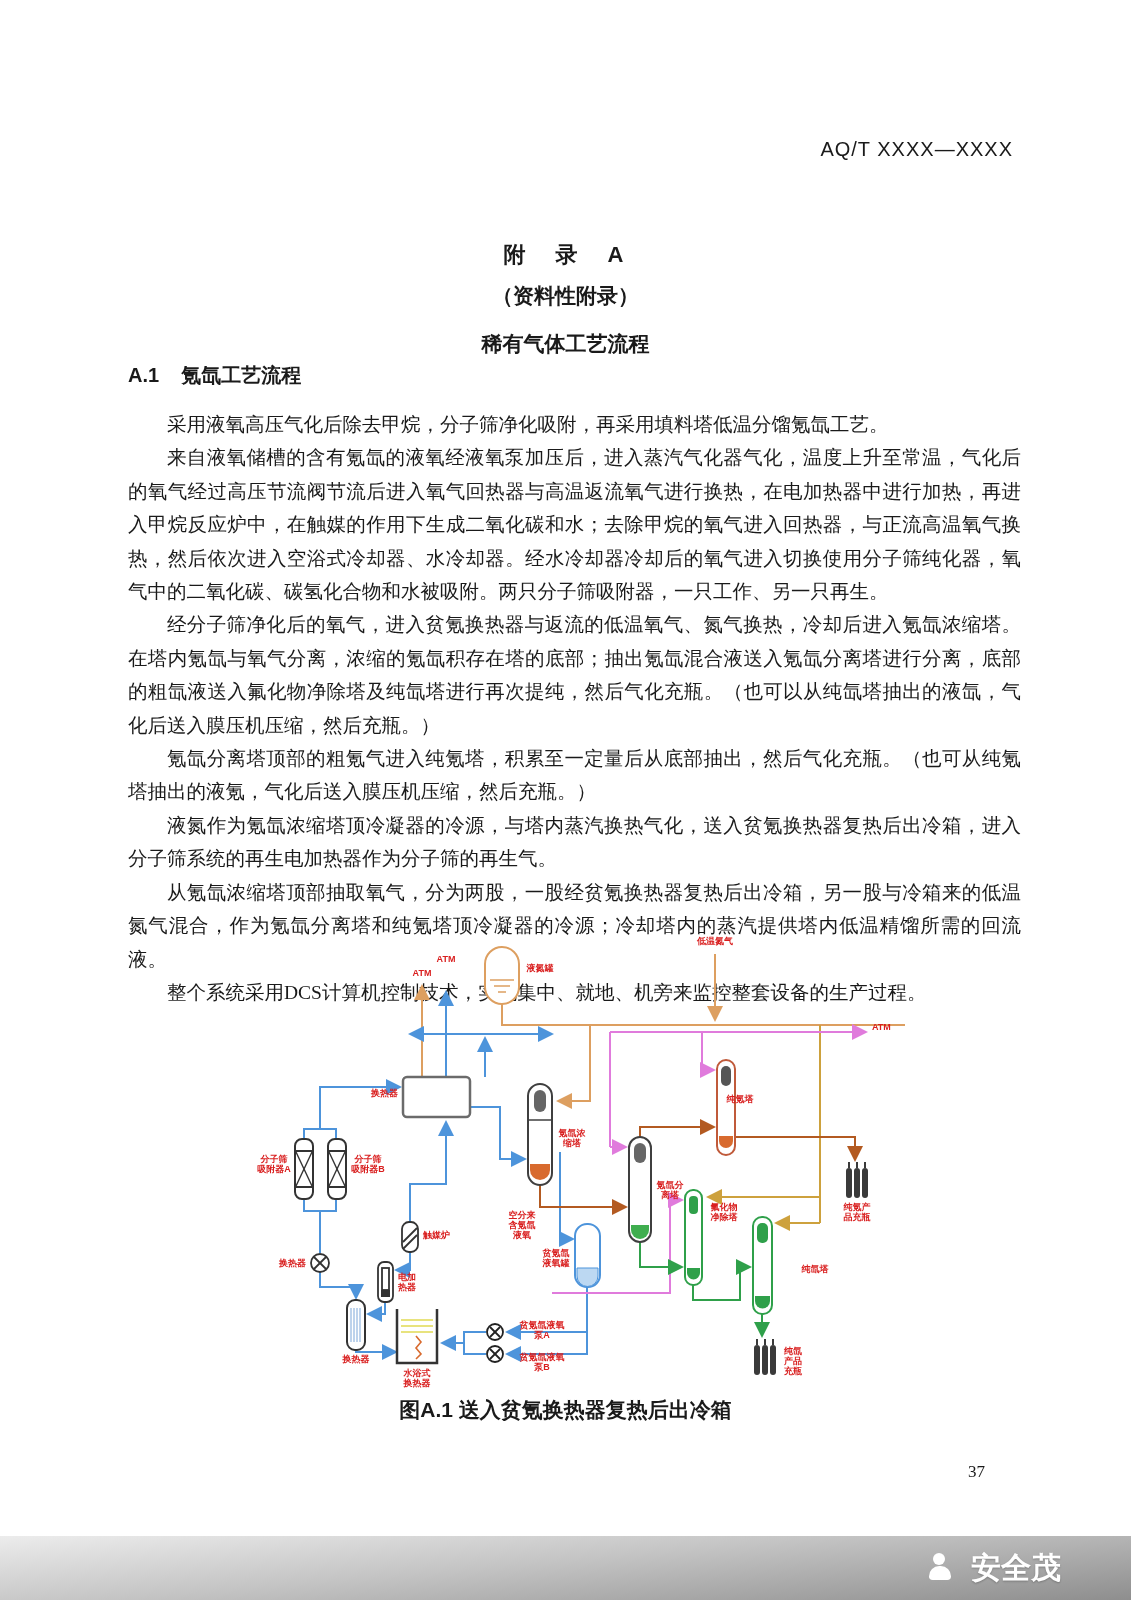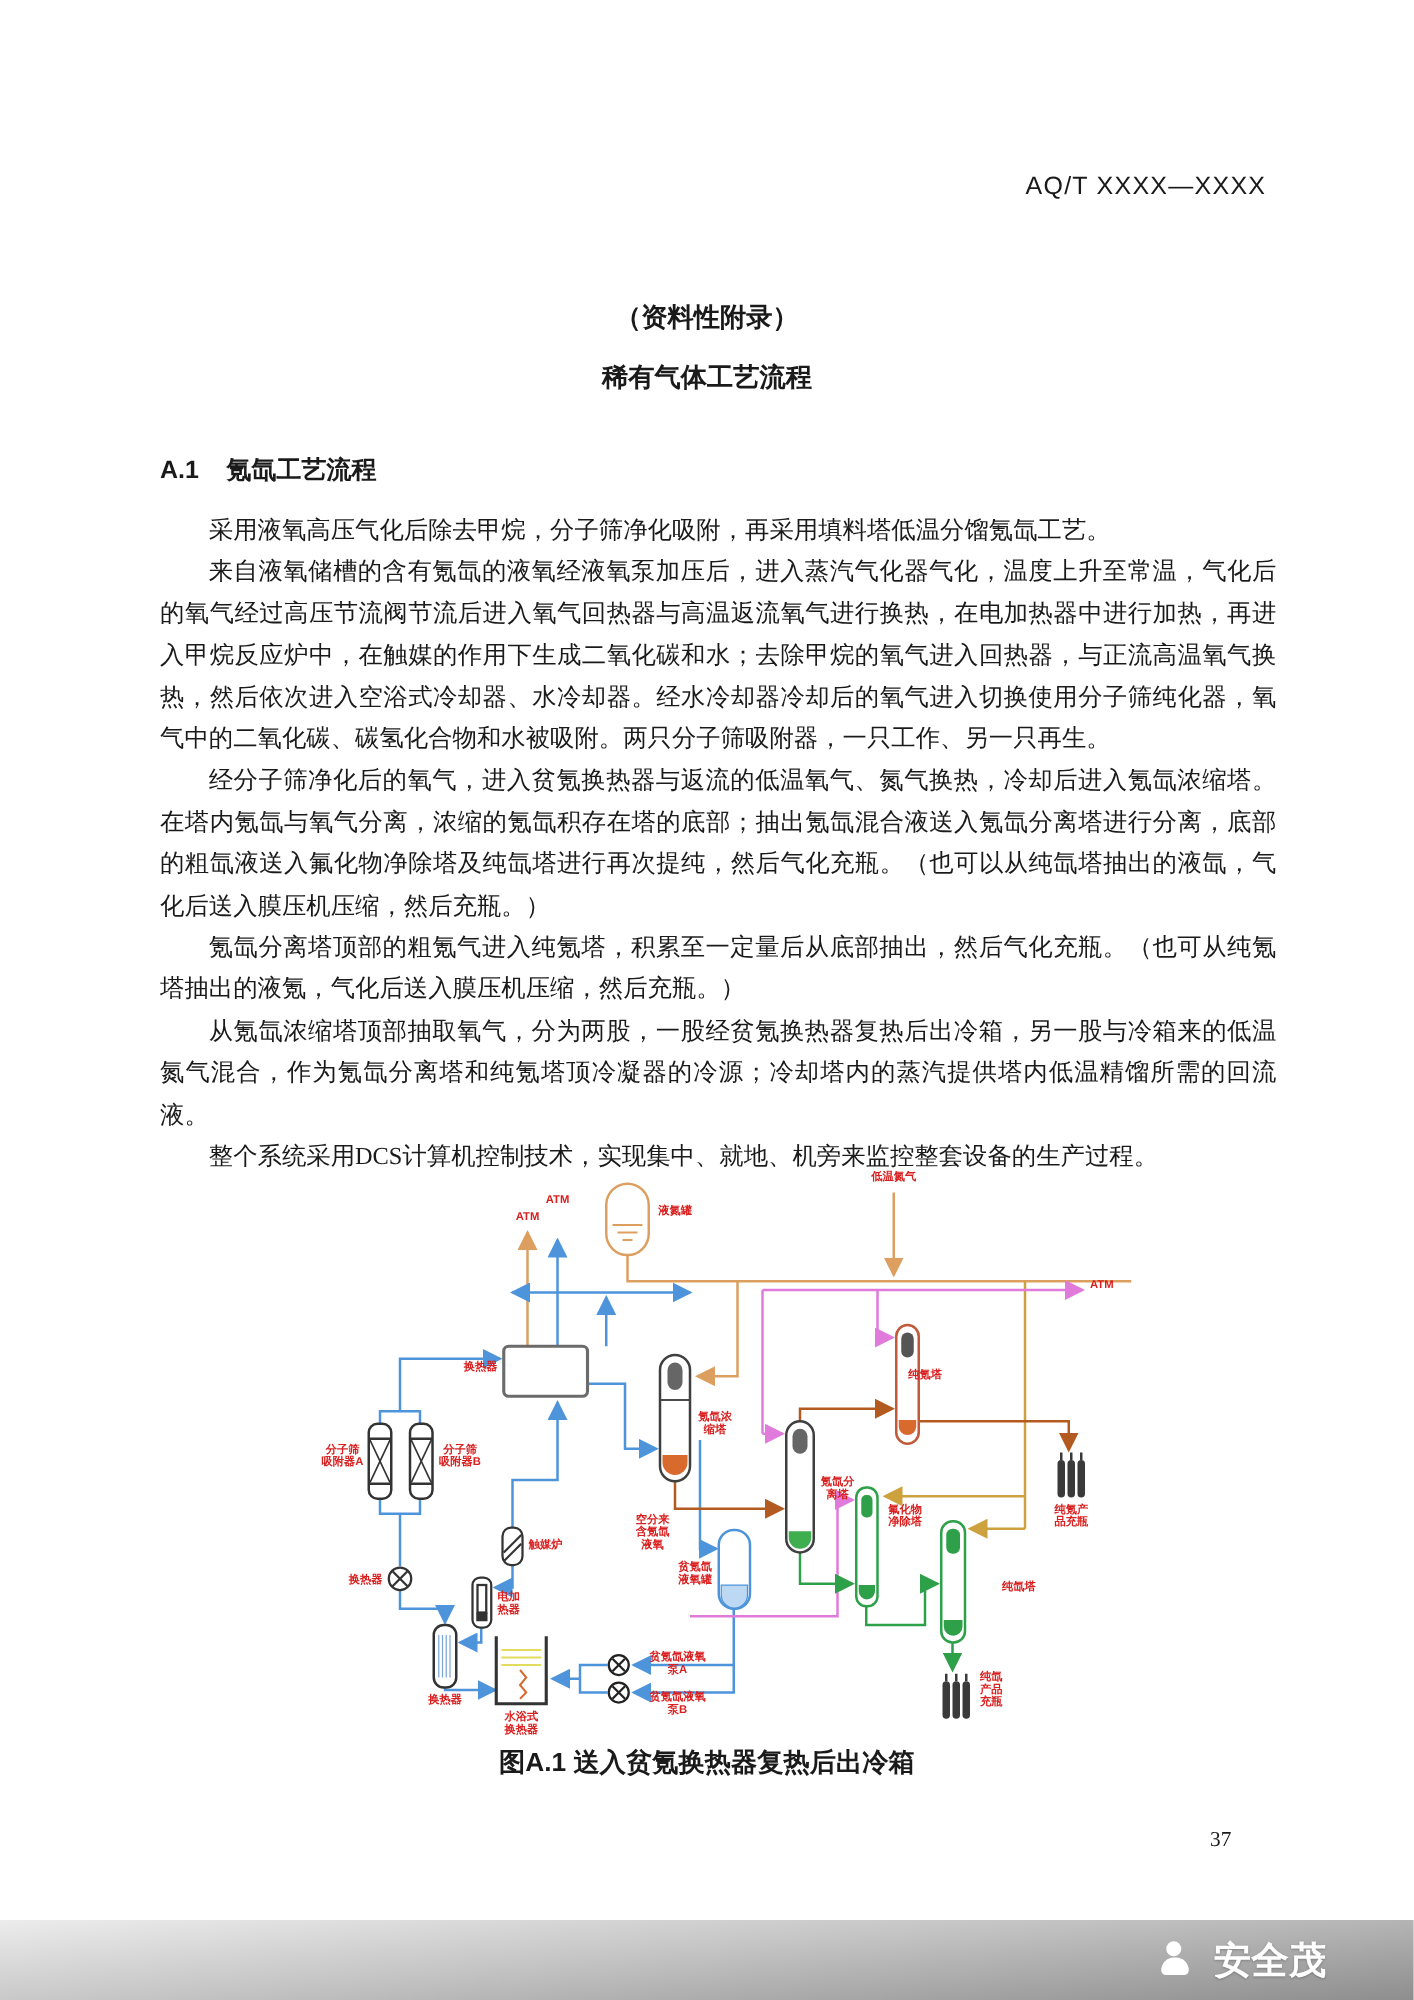--- a/index.html
+++ b/index.html
@@ -50,33 +50,35 @@
                     border-radius:11px 11px 4px 4px;background:#ffffff;}
 </style>
 </head>
 <body>
 
 <div class="page">
 
   <div class="std-code">AQ/T XXXX—XXXX</div>
 
   <div class="title-block">
+    <div class="t1">附　录　A</div>
     <div class="t2">（资料性附录）</div>
     <div class="t3">稀有气体工艺流程</div>
   </div>
 
   <div class="section-heading">
     <span class="num">A.1</span><span>氪氙工艺流程</span>
   </div>
 
   <div class="body-text">
     <p>采用液氧高压气化后除去甲烷，分子筛净化吸附，再采用填料塔低温分馏氪氙工艺。</p>
     <p>来自液氧储槽的含有氪氙的液氧经液氧泵加压后，进入蒸汽气化器气化，温度上升至常温，气化后的氧气经过高压节流阀节流后进入氧气回热器与高温返流氧气进行换热，在电加热器中进行加热，再进入甲烷反应炉中，在触媒的作用下生成二氧化碳和水；去除甲烷的氧气进入回热器，与正流高温氧气换热，然后依次进入空浴式冷却器、水冷却器。经水冷却器冷却后的氧气进入切换使用分子筛纯化器，氧气中的二氧化碳、碳氢化合物和水被吸附。两只分子筛吸附器，一只工作、另一只再生。</p>
     <p>经分子筛净化后的氧气，进入贫氪换热器与返流的低温氧气、氮气换热，冷却后进入氪氙浓缩塔。在塔内氪氙与氧气分离，浓缩的氪氙积存在塔的底部；抽出氪氙混合液送入氪氙分离塔进行分离，底部的粗氙液送入氟化物净除塔及纯氙塔进行再次提纯，然后气化充瓶。（也可以从纯氙塔抽出的液氙，气化后送入膜压机压缩，然后充瓶。）</p>
     <p>氪氙分离塔顶部的粗氪气进入纯氪塔，积累至一定量后从底部抽出，然后气化充瓶。（也可从纯氪塔抽出的液氪，气化后送入膜压机压缩，然后充瓶。）</p>
+    <p>液氮作为氪氙浓缩塔顶冷凝器的冷源，与塔内蒸汽换热气化，送入贫氪换热器复热后出冷箱，进入分子筛系统的再生电加热器作为分子筛的再生气。</p>
     <p>从氪氙浓缩塔顶部抽取氧气，分为两股，一股经贫氪换热器复热后出冷箱，另一股与冷箱来的低温氮气混合，作为氪氙分离塔和纯氪塔顶冷凝器的冷源；冷却塔内的蒸汽提供塔内低温精馏所需的回流液。</p>
     <p>整个系统采用DCS计算机控制技术，实现集中、就地、机旁来监控整套设备的生产过程。</p>
   </div>
 
   <div class="diagram">
     <svg width="660" height="460" viewBox="0 0 660 460">
       <defs>
         <marker id="ab" markerWidth="8" markerHeight="8" refX="7" refY="4" orient="auto">
             <path d="M0,0L8,4L0,8z" fill="#4d94db"></path>
           </marker>
@@ -311,21 +313,21 @@
     <div class="dlabel" style="left:322px;top:206px;">氪氙浓
 缩塔</div>
     <div class="dlabel" style="left:420px;top:258px;">氪氙分
 离塔</div>
     <div class="dlabel" style="left:448px;top:172px;margin-left:42px;">纯氪塔</div>
     <div class="dlabel" style="left:474px;top:280px;">氟化物
 净除塔</div>
     <div class="dlabel" style="left:541px;top:342px;padding-left:48px;">纯氙塔</div>
     <div class="dlabel" style="left:607px;top:280px;">纯氪产
 品充瓶</div>
-    <div class="dlabel" style="left:543px;top:414px;">纯氙
+    <div class="dlabel" style="left:543px;top:424px;">纯氙
 产品
 充瓶</div>
   </div>
 
   <div class="fig-caption">图A.1  送入贫氪换热器复热后出冷箱</div>
 
   <div class="page-number">37</div>
 
   <div class="footer-band">
     <div class="brand">

